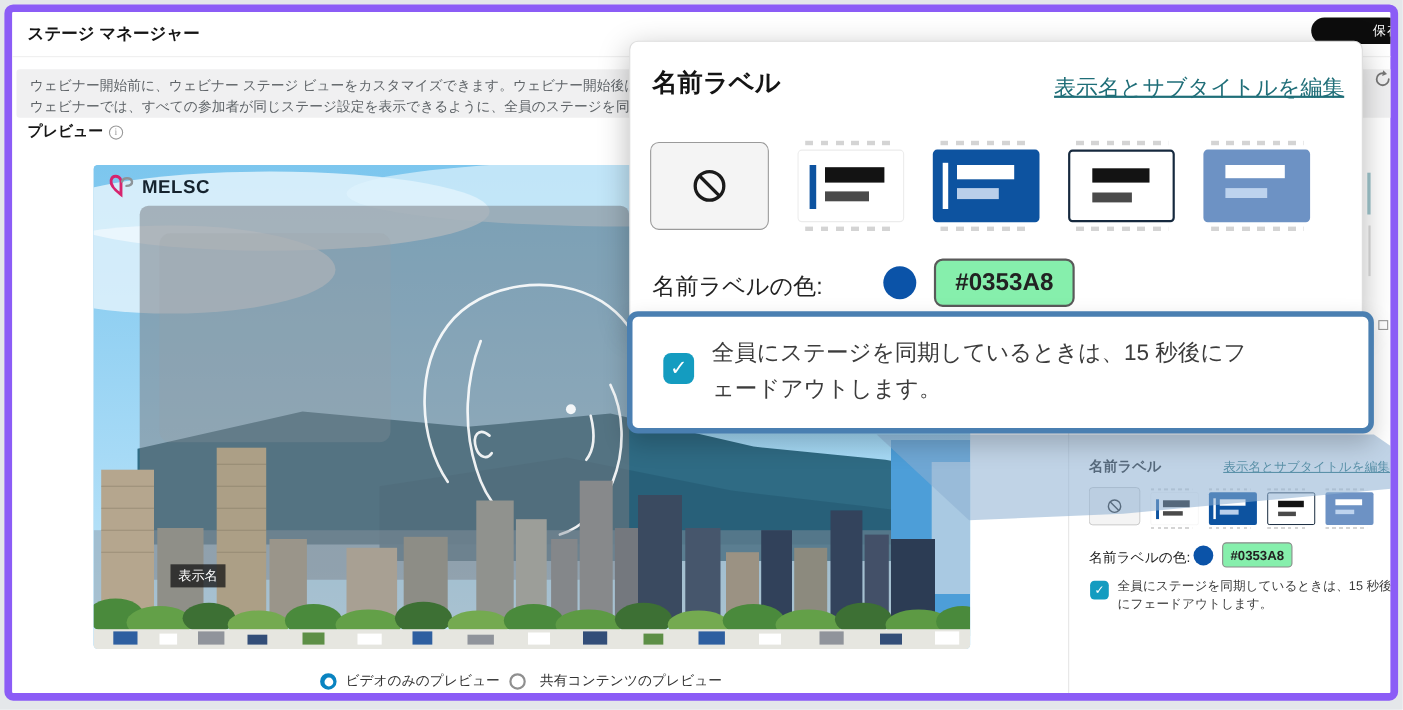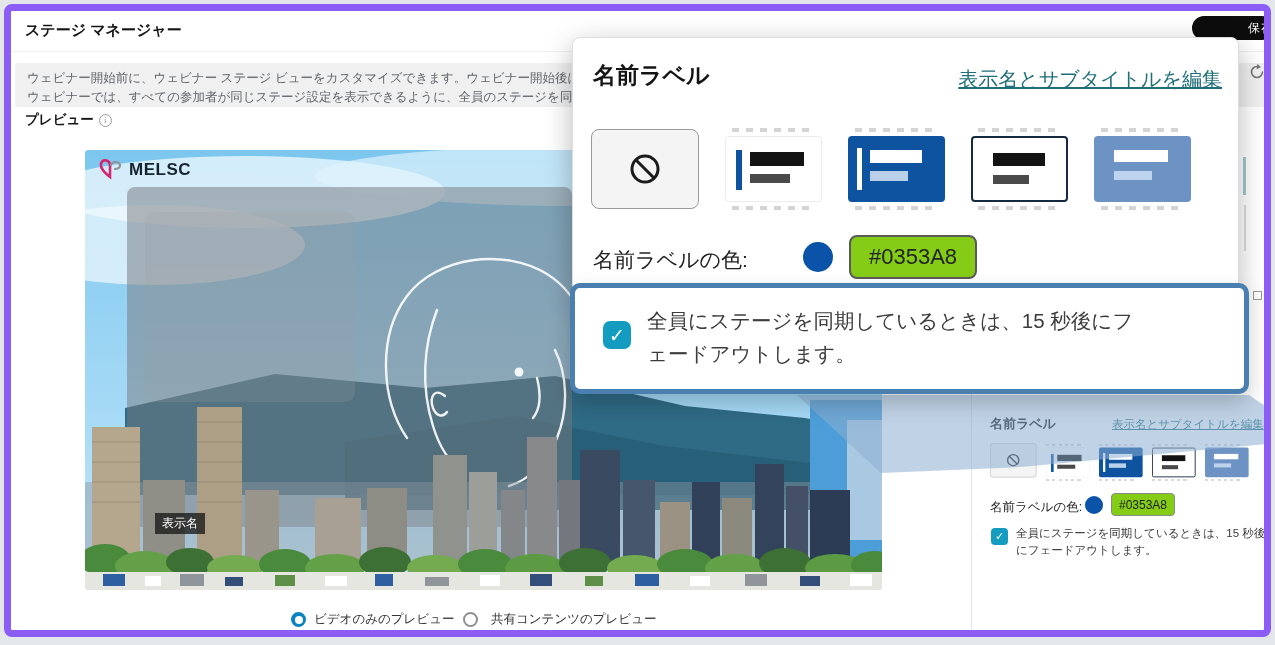--- a/index.html
+++ b/index.html
@@ -73,21 +73,21 @@
   .v3 .bar1 { background:#fff; left:22px; top:14px; width:52px; height:13px; }
   .v3 .bar2 { background:#b9cfea; left:22px; top:35px; width:38px; height:10px; }
   .v4 { background:#fff; border:2px solid #16293e; }
   .v4 .bar1 { left:20px; top:15px; width:52px; height:13px; }
   .v4 .bar2 { left:20px; top:37px; width:36px; height:9px; }
   .v5 { background:#6d92c4; }
   .v5 .bar1 { background:#fff; left:20px; top:14px; width:54px; height:12px; }
   .v5 .bar2 { background:#bdd3ee; left:20px; top:35px; width:38px; height:9px; }
 
   .swatch { border-radius:50%; background:#0b53a8; display:inline-block; }
-  .hexbox { display:inline-flex; align-items:center; justify-content:center; background:#84cc16; }
+  .hexbox { display:inline-flex; align-items:center; justify-content:center; background:#86efac;font-weight:bold; }
   .cb { background:#149cc0; color:#fff; display:flex; align-items:center; justify-content:center; }
 
   
   #sp-title { left:979px; top:404px; font-size:13px; }
   #sp-link { left:1101px; top:406px; font-size:11.5px; }
   #sp-opts { left:979px; top:432px; gap:9px; }
   .optwrap.sm1 { width:47px; height:35px; }
   .sm1 .scalebox { transform:scale(0.43); }
   .optwrap.sm { width:44px; height:34px; }
   .sm .scalebox { transform:scale(0.45); }

